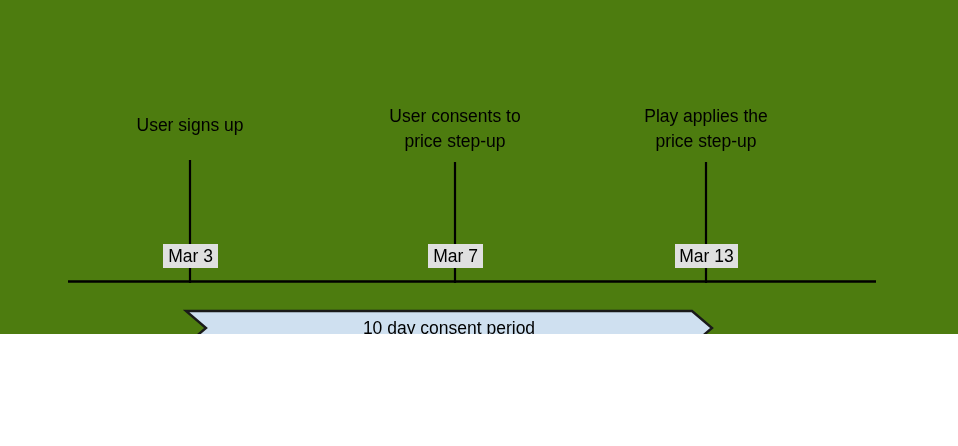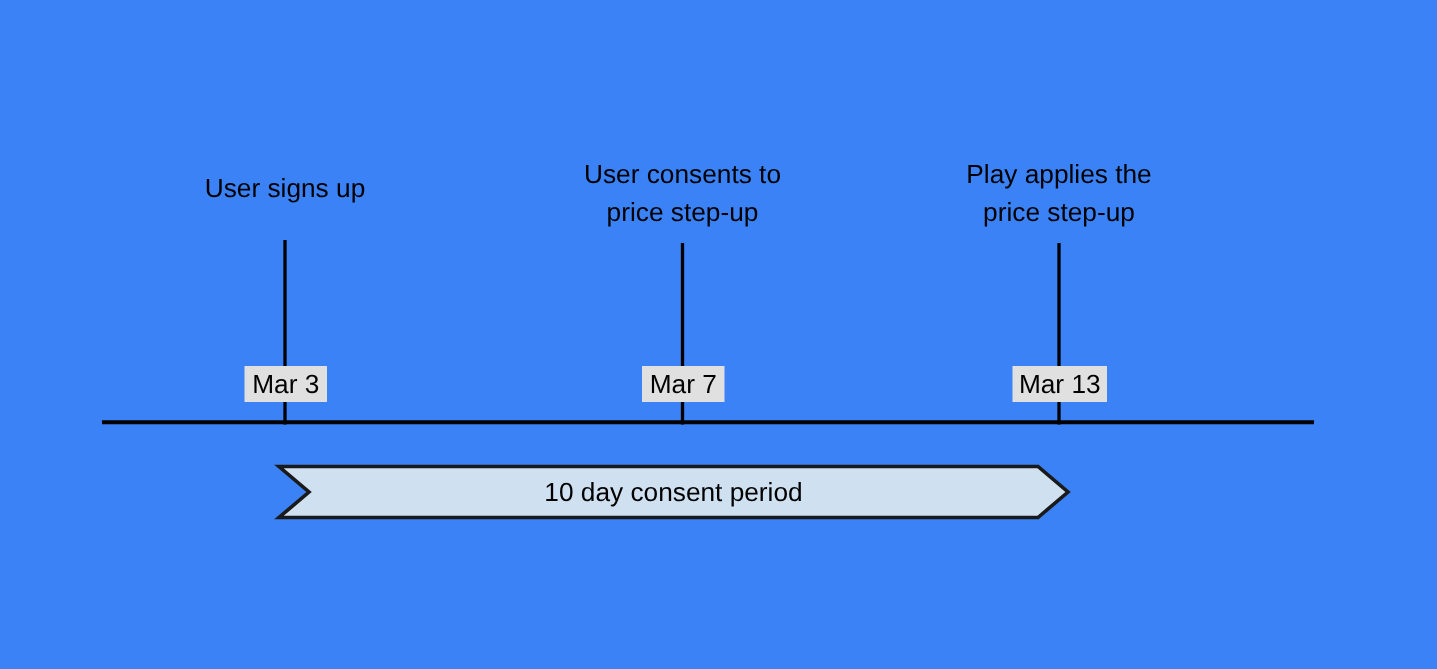--- a/index.html
+++ b/index.html
@@ -8,22 +8,22 @@
     padding: 0;
     background: #ffffff;
   }
   body {
     font-family: "Liberation Sans", sans-serif;
     color: #000000;
   }
   #stage {
     position: relative;
     width: 958px;
-    height: 446px;
-    background: #3b82f6;
+    height: 334px;
+    background: #4d7c0f;
     overflow: hidden;
   }
   #diagram-svg {
     position: absolute;
     left: 0;
     top: 0;
     width: 958px;
     height: 446px;
     display: block;
   }

